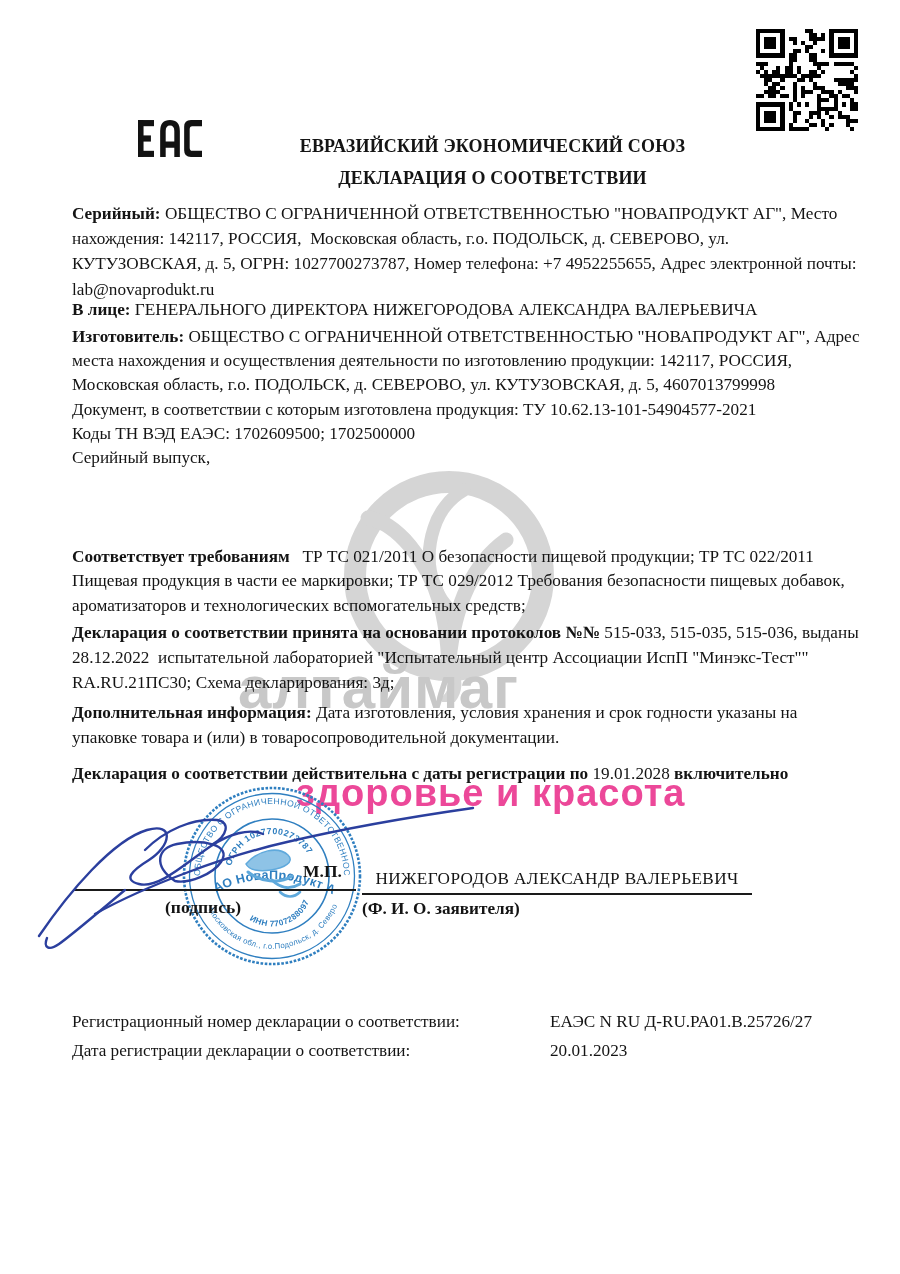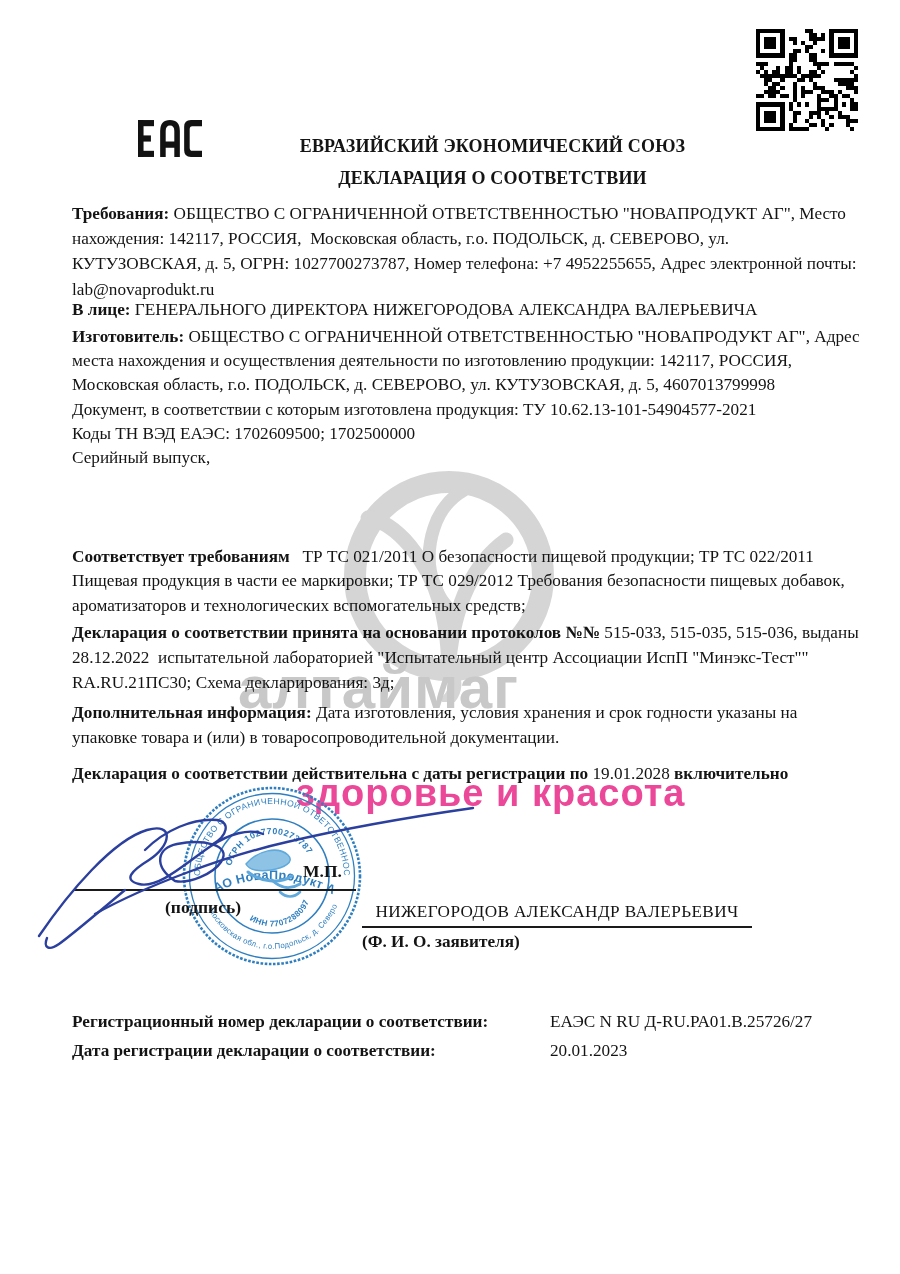--- a/index.html
+++ b/index.html
@@ -23,28 +23,28 @@
             font-family:"Liberation Sans",sans-serif;font-weight:bold;font-size:38px;
             letter-spacing:1px;line-height:1;}
   .wm-flower{position:absolute;left:338px;top:456px;z-index:1;opacity:.8;}
   
   .stamp{position:absolute;left:176px;top:780px;z-index:3;}
   .signature{position:absolute;left:25px;top:786px;z-index:5;}
   .mp{position:absolute;left:303px;top:861px;z-index:4;font-weight:bold;font-size:17.5px;}
   .sig-line{position:absolute;left:74px;top:889px;width:282px;border-top:2px solid #1a1a1a;z-index:4;}
   .sig-label{position:absolute;left:62px;top:897px;width:282px;text-align:center;
              font-weight:bold;font-size:17.5px;z-index:4;}
-  .name-group{position:absolute;left:362px;top:902px;width:390px;z-index:4;}
+  .name-group{position:absolute;left:362px;top:869px;width:390px;z-index:4;}
   .name-text{text-align:center;font-size:17.2px;letter-spacing:.4px;padding-bottom:4px;
              border-bottom:2px solid #1a1a1a;}
   .name-label{text-align:left;font-weight:bold;font-size:17.2px;margin-top:4px;}
   
   .reg{position:absolute;left:72px;top:1008px;width:790px;z-index:2;display:grid;
        grid-template-columns:478px 1fr;row-gap:1px;font-size:17.2px;line-height:28px;}
-  .reg .lbl{font-weight:bold;}
+  .reg .lbl{font-weight:normal;}
 </style>
 </head>
 <body>
 
 <div class="page">
 
   <svg class="wm-flower" width="222" height="246" viewBox="0 0 222 246" aria-hidden="true">
     <circle cx="111" cy="120" r="94" fill="none" stroke="#cbcbcb" stroke-width="22"></circle>
     <path d="M111,210 C109,164 102,126 72,90 C57,72 42,64 30,62" fill="none" stroke="#cbcbcb" stroke-width="15" stroke-linecap="round"></path>
     <path d="M111,204 C116,154 132,110 168,84" fill="none" stroke="#cbcbcb" stroke-width="15" stroke-linecap="round"></path>
@@ -263,21 +263,21 @@
       <rect x="8" y="24" width="1" height="1" fill="#000"></rect>
       <rect x="9" y="24" width="1" height="1" fill="#000"></rect>
       <rect x="10" y="24" width="1" height="1" fill="#000"></rect>
       <rect x="11" y="24" width="1" height="1" fill="#000"></rect>
       <rect x="12" y="24" width="1" height="1" fill="#000"></rect>
       <rect x="17" y="24" width="1" height="1" fill="#000"></rect>
       <rect x="23" y="24" width="1" height="1" fill="#000"></rect>
     </svg>
 
   <div class="par" style="top:201px">
-    <span class="b">Требования:</span><span> ОБЩЕСТВО С ОГРАНИЧЕННОЙ ОТВЕТСТВЕННОСТЬЮ "НОВАПРОДУКТ АГ", Место нахождения: 142117, РОССИЯ,&nbsp; Московская область, г.о. ПОДОЛЬСК, д. СЕВЕРОВО, ул. КУТУЗОВСКАЯ, д. 5, ОГРН: 1027700273787, Номер телефона: +7 4952255655, Адрес электронной почты: lab@novaprodukt.ru</span>
+    <span class="b">Серийный:</span><span> ОБЩЕСТВО С ОГРАНИЧЕННОЙ ОТВЕТСТВЕННОСТЬЮ "НОВАПРОДУКТ АГ", Место нахождения: 142117, РОССИЯ,&nbsp; Московская область, г.о. ПОДОЛЬСК, д. СЕВЕРОВО, ул. КУТУЗОВСКАЯ, д. 5, ОГРН: 1027700273787, Номер телефона: +7 4952255655, Адрес электронной почты: lab@novaprodukt.ru</span>
   </div>
 
   <div class="par" style="top:297px">
     <span class="b">В лице:</span><span> ГЕНЕРАЛЬНОГО ДИРЕКТОРА НИЖЕГОРОДОВА АЛЕКСАНДРА ВАЛЕРЬЕВИЧА</span>
   </div>
 
   <div class="par block-tight" style="top:325px">
     <div><span class="b">Изготовитель:</span><span> ОБЩЕСТВО С ОГРАНИЧЕННОЙ ОТВЕТСТВЕННОСТЬЮ "НОВАПРОДУКТ АГ", Адрес места нахождения и осуществления деятельности по изготовлению продукции: 142117, РОССИЯ, Московская область, г.о. ПОДОЛЬСК, д. СЕВЕРОВО, ул. КУТУЗОВСКАЯ, д. 5, 4607013799998</span></div>
     <div>Документ, в соответствии с которым изготовлена продукция: ТУ 10.62.13-101-54904577-2021</div>
     <div>Коды ТН ВЭД ЕАЭС: 1702609500; 1702500000</div>

